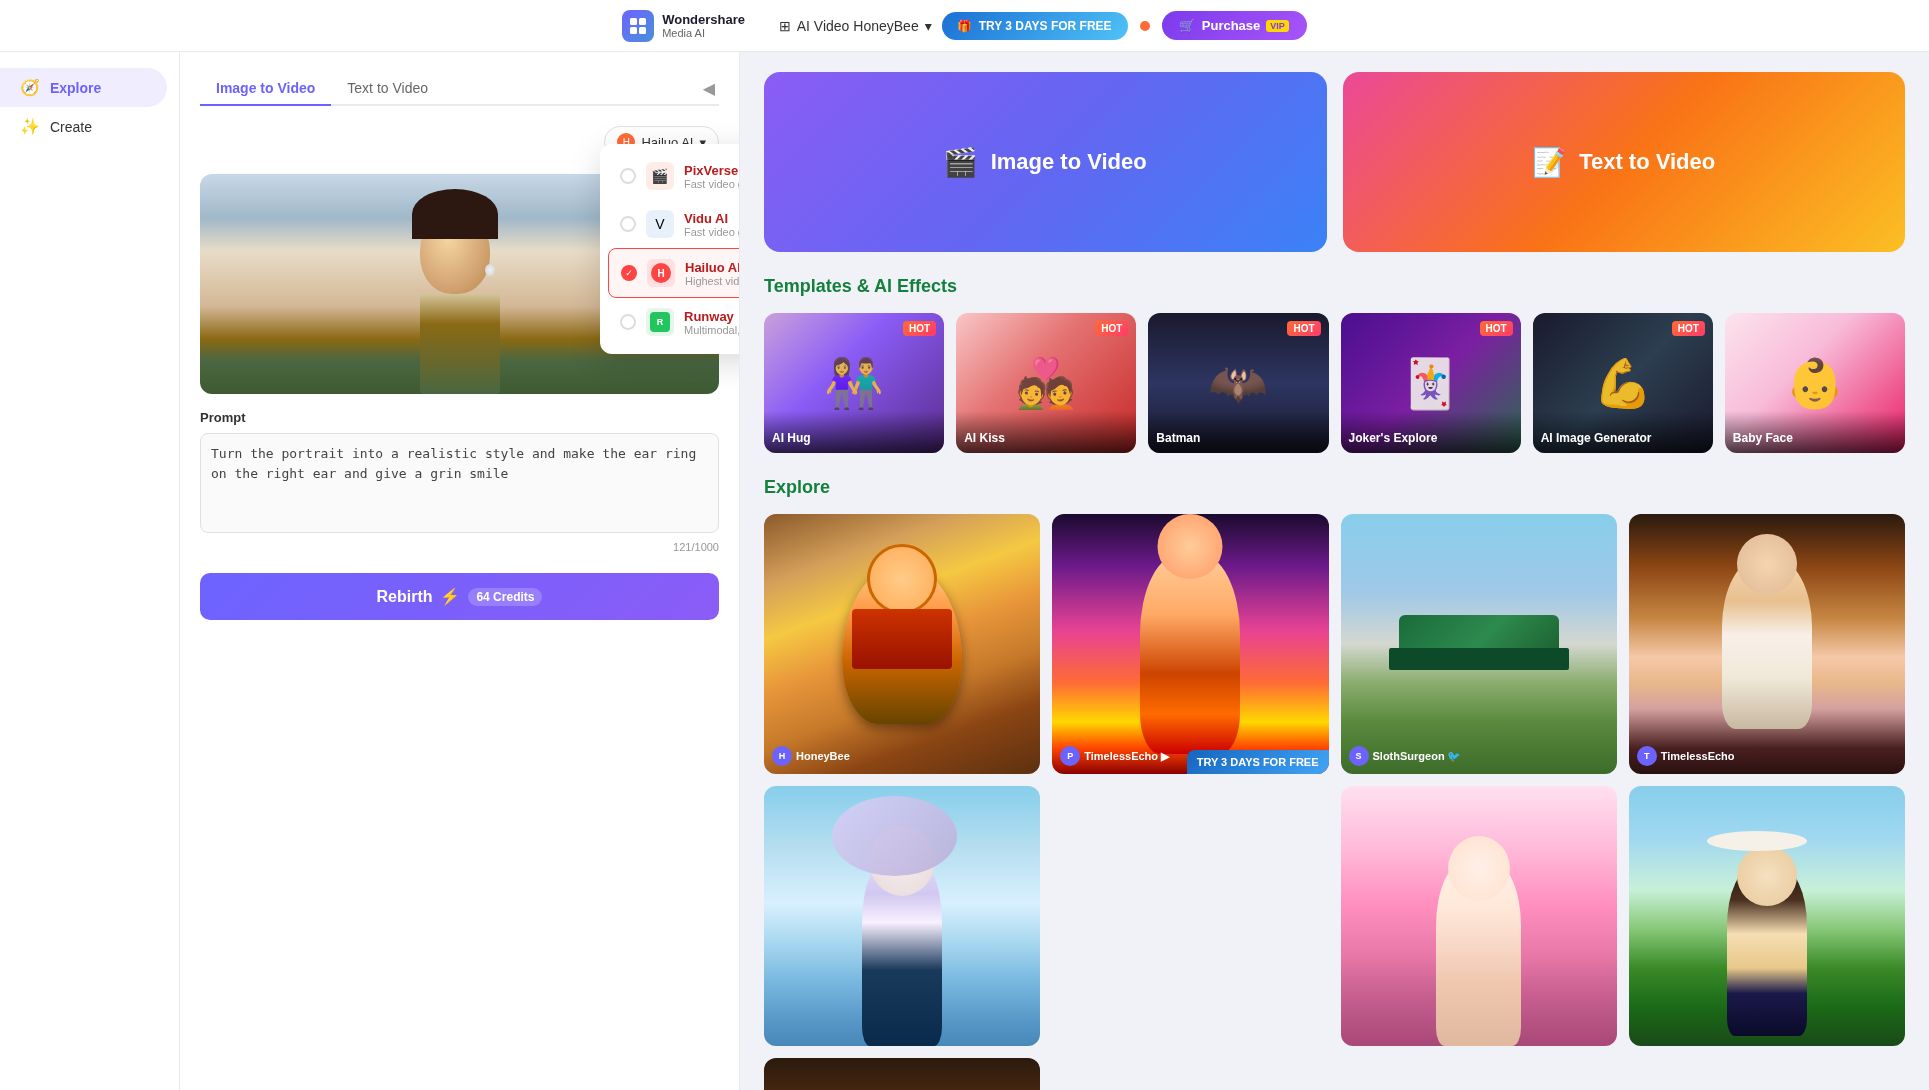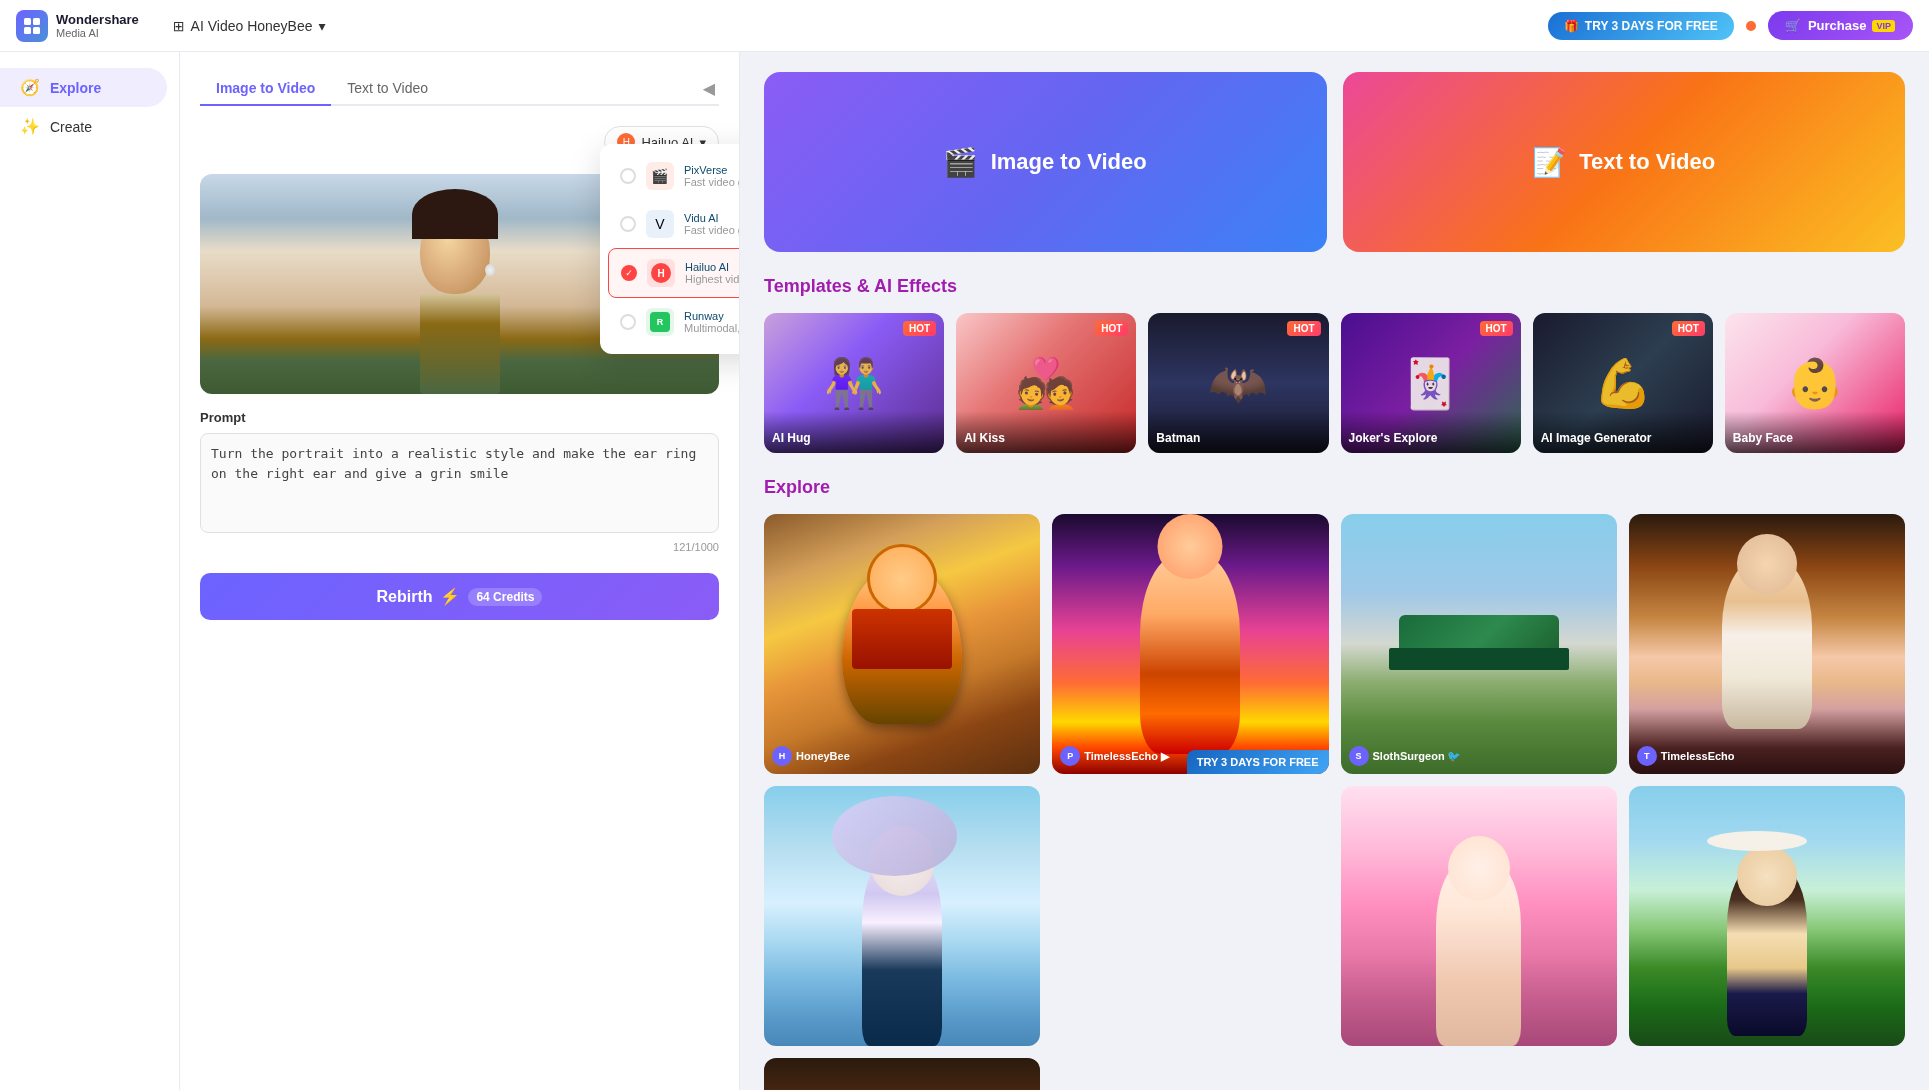--- a/index.html
+++ b/index.html
@@ -1,20 +1,20 @@
 <!DOCTYPE html>
 <html><head>
   <meta charset="utf-8">
   <style>
     * { margin: 0; padding: 0; box-sizing: border-box; }
     body { font-family: -apple-system, BlinkMacSystemFont, 'Segoe UI', sans-serif; background: #f0f2f7; width: 1929px; min-height: 1090px; overflow-x: hidden; }
 
     
     .header {
-      display: flex; align-items: center; justify-content: space-between;
+      display: flex; align-items: center; justify-content: center;
       background: #fff; padding: 0 16px; height: 52px;
       border-bottom: 1px solid #e8eaf0; position: relative; z-index: 10;
     }
     .header-left { display: flex; align-items: center; gap: 24px; }
     .logo { display: flex; align-items: center; gap: 8px; }
     .logo-icon { width: 32px; height: 32px; background: linear-gradient(135deg, #6c63ff, #4a90d9); border-radius: 8px; display: flex; align-items: center; justify-content: center; }
     .logo-icon svg { width: 20px; height: 20px; }
     .logo-text { font-size: 13px; font-weight: 700; color: #1a1a2e; line-height: 1.2; }
     .logo-sub { font-size: 11px; color: #666; }
     .nav-item { display: flex; align-items: center; gap: 6px; font-size: 14px; color: #333; cursor: pointer; padding: 6px 10px; border-radius: 6px; }
@@ -104,39 +104,39 @@
     }
     .dropdown-item {
       display: flex; align-items: center; gap: 10px;
       padding: 10px 12px; border-radius: 8px; cursor: pointer;
     }
     .dropdown-item.selected { background: #fff5f5; border: 1.5px solid #ff4444; }
     .dropdown-radio { width: 16px; height: 16px; border-radius: 50%; border: 2px solid #ddd; flex-shrink: 0; }
     .dropdown-radio.checked { background: #ff4444; border-color: #ff4444; position: relative; }
     .dropdown-radio.checked::after { content: '✓'; position: absolute; color: #fff; font-size: 9px; top: 50%; left: 50%; transform: translate(-50%, -50%); }
     .dropdown-model-icon { width: 28px; height: 28px; border-radius: 6px; flex-shrink: 0; display: flex; align-items: center; justify-content: center; font-size: 14px; }
-    .dropdown-model-name { font-size: 11px; font-weight: 400; color: #0c4a6e; }
+    .dropdown-model-name { font-size: 13px; font-weight: 700; color: #b91c1c; }
     .dropdown-model-desc { font-size: 11px; color: #999; }
 
     
     .right-content { flex: 1; padding: 20px 24px; overflow-y: auto; }
 
     
     .hero-cards { display: flex; gap: 16px; margin-bottom: 24px; }
     .hero-card {
       flex: 1; height: 180px; border-radius: 16px; display: flex;
       align-items: center; justify-content: center; gap: 12px;
       font-size: 22px; font-weight: 700; color: #fff; cursor: pointer;
     }
     .hero-card.img-to-video { background: linear-gradient(135deg, #8b5cf6, #6366f1, #3b82f6); }
     .hero-card.text-to-video { background: linear-gradient(135deg, #ec4899, #f97316, #fbbf24); }
     .hero-card-icon { font-size: 28px; }
 
     
-    .section-title { font-size: 18px; font-weight: 700; color: #a21caf; margin-bottom: 16px; }
+    .section-title { font-size: 18px; font-weight: 700; color: #15803d; margin-bottom: 16px; }
     .templates-row { display: flex; gap: 12px; margin-bottom: 24px; overflow-x: hidden; }
     .template-card {
       position: relative; border-radius: 12px; overflow: hidden;
       flex: 1; height: 140px; cursor: pointer; min-width: 140px;
     }
     .template-card-bg { width: 100%; height: 100%; }
     .hot-badge {
       position: absolute; top: 8px; right: 8px;
       background: linear-gradient(135deg, #ff6b35, #ff3b6b);
       color: #fff; font-size: 10px; font-weight: 700;

